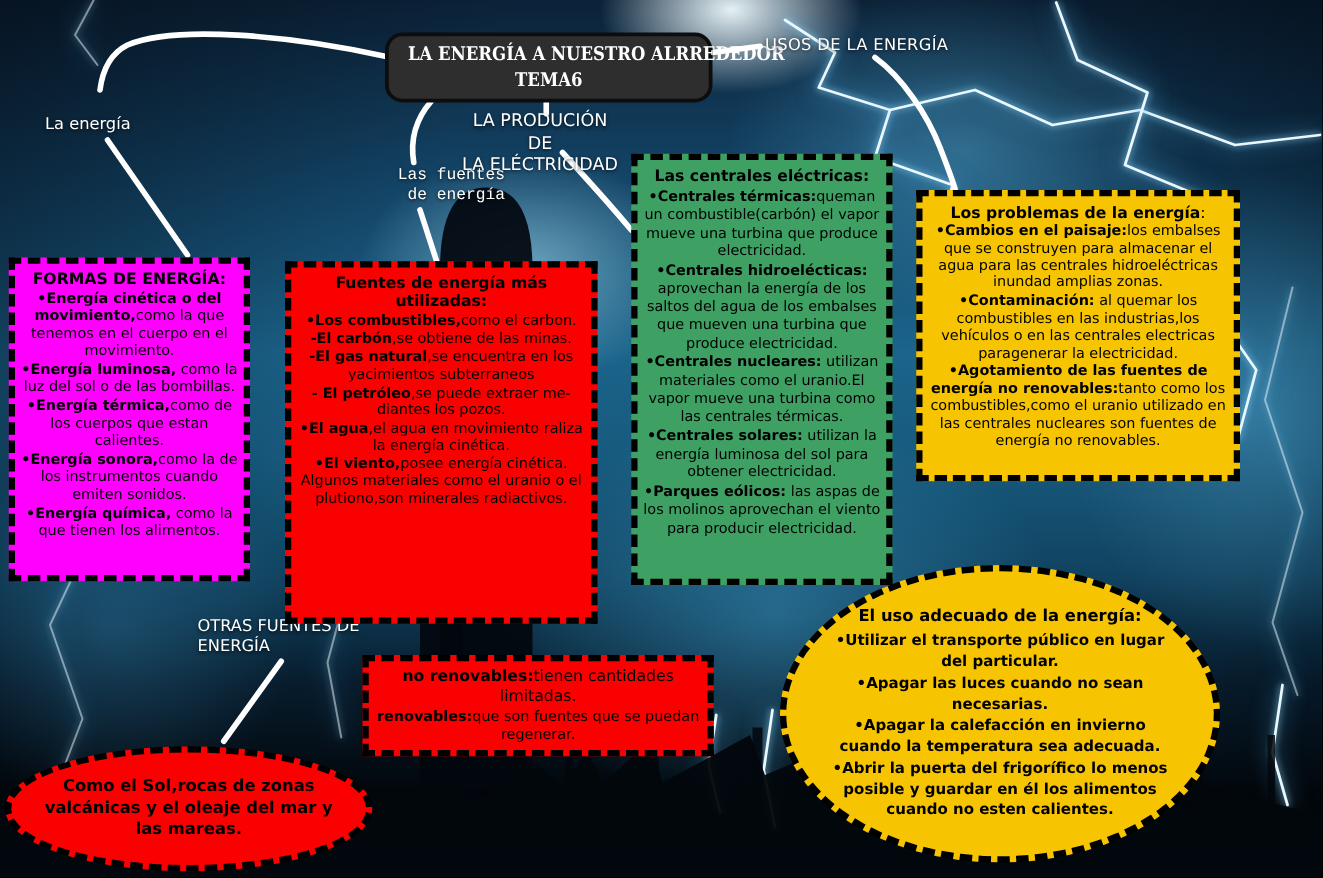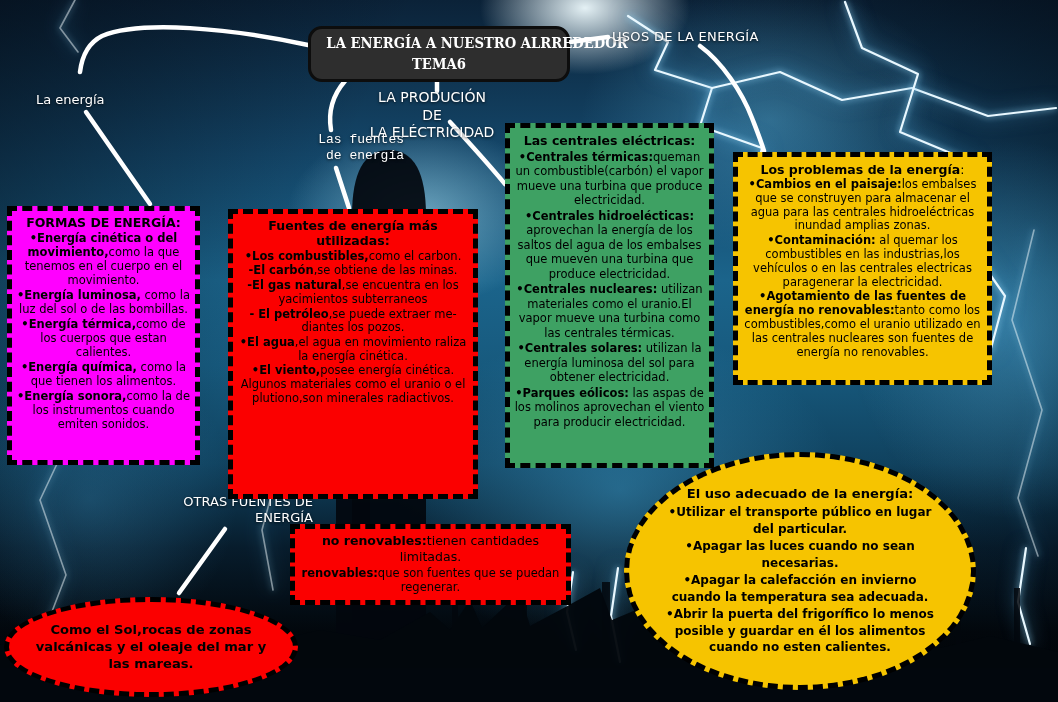--- a/index.html
+++ b/index.html
@@ -49,21 +49,21 @@
 
   #ellipse-ejemplos { left:4px; top:597px; width:294px; height:100px; background:#fb0000; border-radius:50%;
                       font-size:12px; line-height:1.3; display:flex; align-items:center; justify-content:center; padding:6px 20px; }
   #ellipse-uso      { left:624px; top:452px; width:352px; height:238px; background:#f6c400; border-radius:50%;
                       font-size:12px; line-height:1.38; display:flex; flex-direction:column; align-items:center; justify-content:center; padding:10px 30px; }
 
   #lbl-energia    { left:36px;  top:92px; }
   #lbl-usos       { left:612px; top:29px; letter-spacing:.3px; }
   #lbl-produccion { left:368px; top:89px;  width:128px; text-align:center; font-size:14px; }
   #lbl-fuentes    { left:304px; top:132px; width:100px; text-align:right;font-family:Liberation Mono, monospace; }
-  #lbl-otras      { left:158px; top:494px; width:155px; text-align:right; }
+  #lbl-otras      { left:158px; top:494px; width:155px; text-align:left; }
 </style>
 </head>
 <body>
 
 <div class="stage">
 
   <svg class="art" width="1058" height="702" viewBox="0 0 1058 702">
 
     <g>
       <path class="bolt" d="M628,16 L668,42 655,70 712,88 700,126 762,148 752,186 812,220 800,248"></path>
@@ -124,22 +124,22 @@
     <div>OTRAS FUENTES DE</div>
     <div>ENERGÍA</div>
   </div>
 
   <div class="node dashed" id="box-formas">
     <div class="rich">
         <div><span class="b">FORMAS DE ENERGÍA:</span></div>
         <div><span class="b">•Energía cinética o del movimiento,</span><span>como la que tenemos en el cuerpo en el movimiento.</span></div>
         <div><span class="b">•Energía luminosa,</span><span> como la luz del sol o de las bombillas.</span></div>
         <div><span class="b">•Energía térmica,</span><span>como de los cuerpos que estan calientes.</span></div>
+        <div><span class="b">•Energía sonora,</span><span>como la de los instrumentos cuando emiten sonidos.</span></div>
         <div><span class="b">•Energía química,</span><span> como la que tienen los alimentos.</span></div>
-        <div><span class="b">•Energía sonora,</span><span>como la de los instrumentos cuando emiten sonidos.</span></div>
       </div>
   </div>
 
   <div class="node dashed" id="box-utilizadas">
     <div class="rich">
         <div><span class="b">Fuentes de energía más utilizadas:</span></div>
         <div><span class="b">•Los combustibles,</span><span>como el carbon.</span></div>
         <div><span class="b">-El carbón</span><span>,se obtiene de las minas.</span></div>
         <div><span class="b">-El gas natural</span><span>,se encuentra en los yacimientos subterraneos</span></div>
         <div><span class="b">- El petróleo</span><span>,se puede extraer me-diantes los pozos.</span></div>

